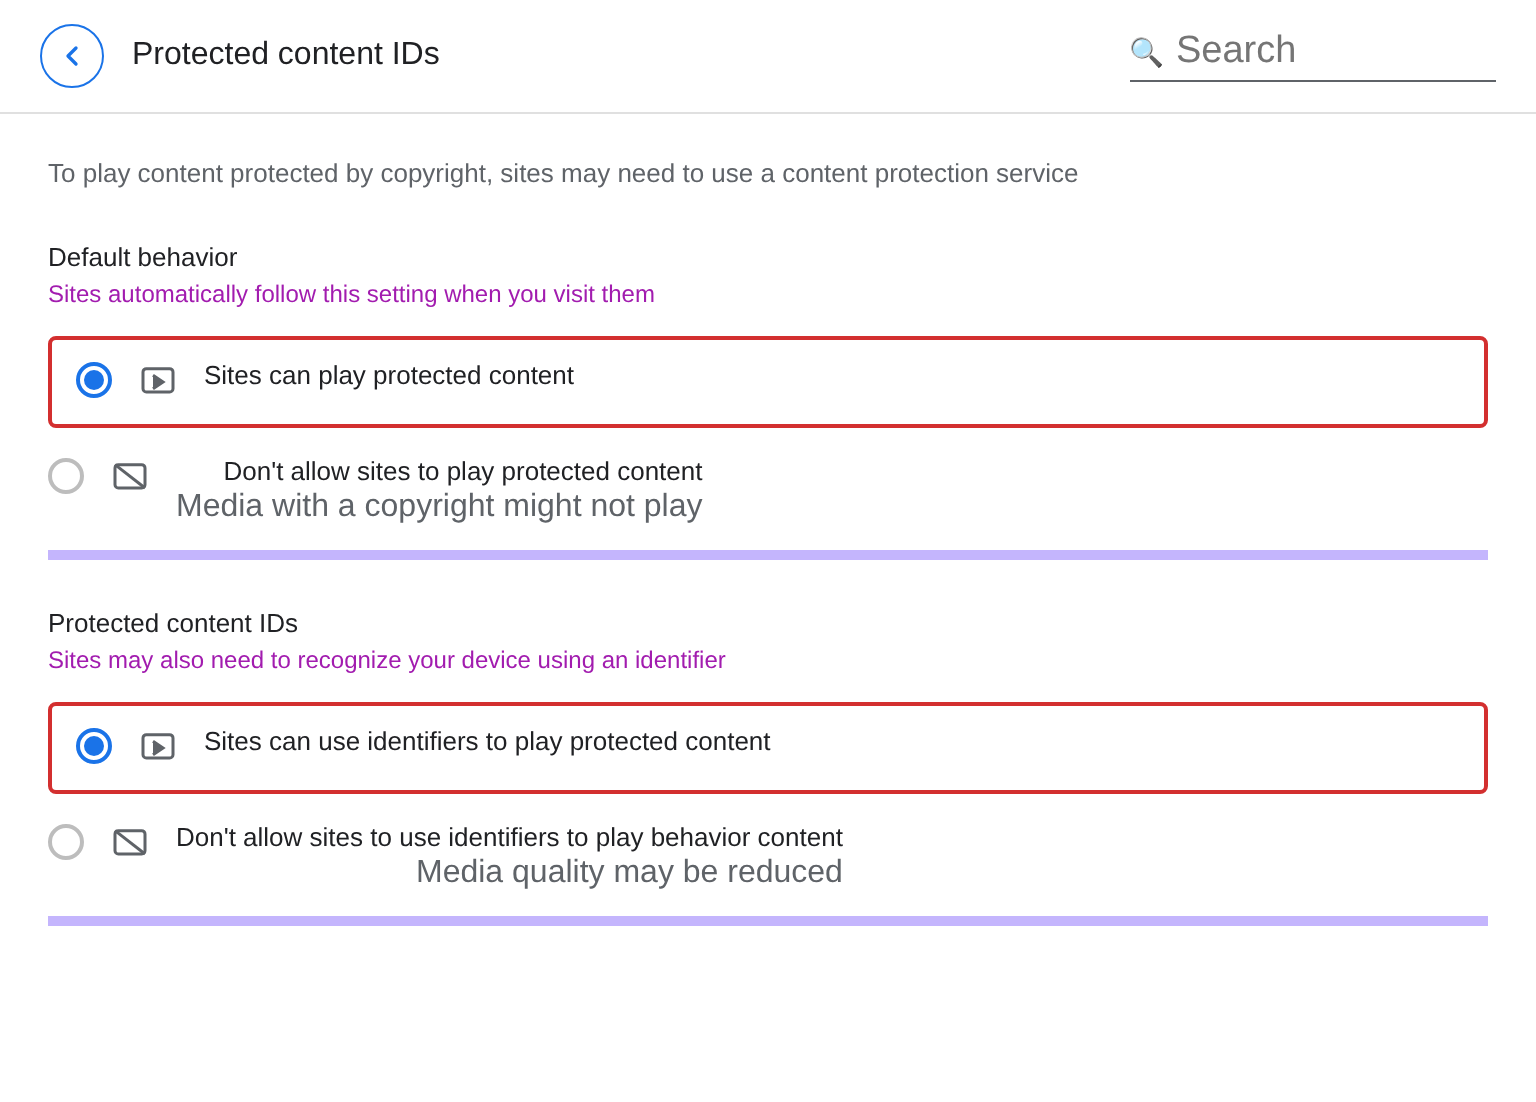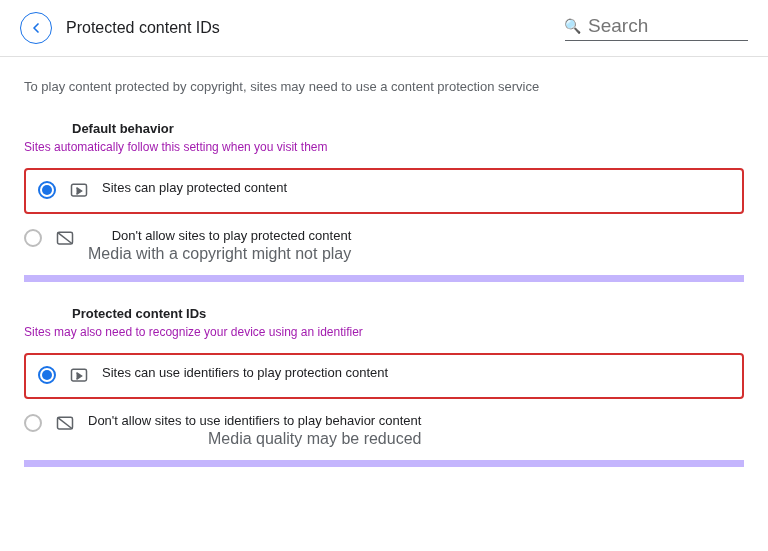--- a/index.html
+++ b/index.html
@@ -74,37 +74,36 @@
 
     .description {
       font-size: 13px;
       color: #5f6368;
       margin-bottom: 24px;
       line-height: 1.5;
     }
 
     .section-title {
       font-size: 13px;
-      font-weight: 700;
+      font-weight: 400;
       color: #202124;
       margin-bottom: 4px;
-      margin-left: 48px;
     }
 
     .section-subtitle {
       font-size: 12px;
       color: #a21caf;
       margin-bottom: 14px;
     }
 
     .option-row {
       display: flex;
       align-items: flex-start;
       padding: 12px 0;
-      border-bottom: 7px solid #c4b5fd;
+      border-bottom: 5px solid #c4b5fd;
       gap: 12px;
     }
 
     .option-row.highlighted {
       border: 2px solid #d32f2f;
       border-radius: 4px;
       padding: 10px 12px;
       margin-bottom: 2px;
     }
 
@@ -223,21 +222,21 @@
 
     <div class="option-row highlighted">
       <div class="radio-btn selected"></div>
       <div class="option-icon">
         <svg width="20" height="20" viewBox="0 0 24 24" fill="none" stroke="#5f6368" stroke-width="1.8">
           <rect x="3" y="4" width="18" height="14" rx="2"></rect>
           <polyline points="9 8 15 12 9 16" fill="#5f6368" stroke="#5f6368"></polyline>
         </svg>
       </div>
       <div class="option-text">
-        <span class="option-label">Sites can use identifiers to play protection content</span>
+        <span class="option-label">Sites can use identifiers to play protected content</span>
       </div>
     </div>
 
     <div class="option-row">
       <div class="radio-btn"></div>
       <div class="option-icon">
         <svg width="20" height="20" viewBox="0 0 24 24" fill="none" stroke="#5f6368" stroke-width="1.8">
           <rect x="3" y="4" width="18" height="14" rx="2"></rect>
           <line x1="3" y1="4" x2="21" y2="18" stroke="#5f6368" stroke-width="1.8"></line>
         </svg>

